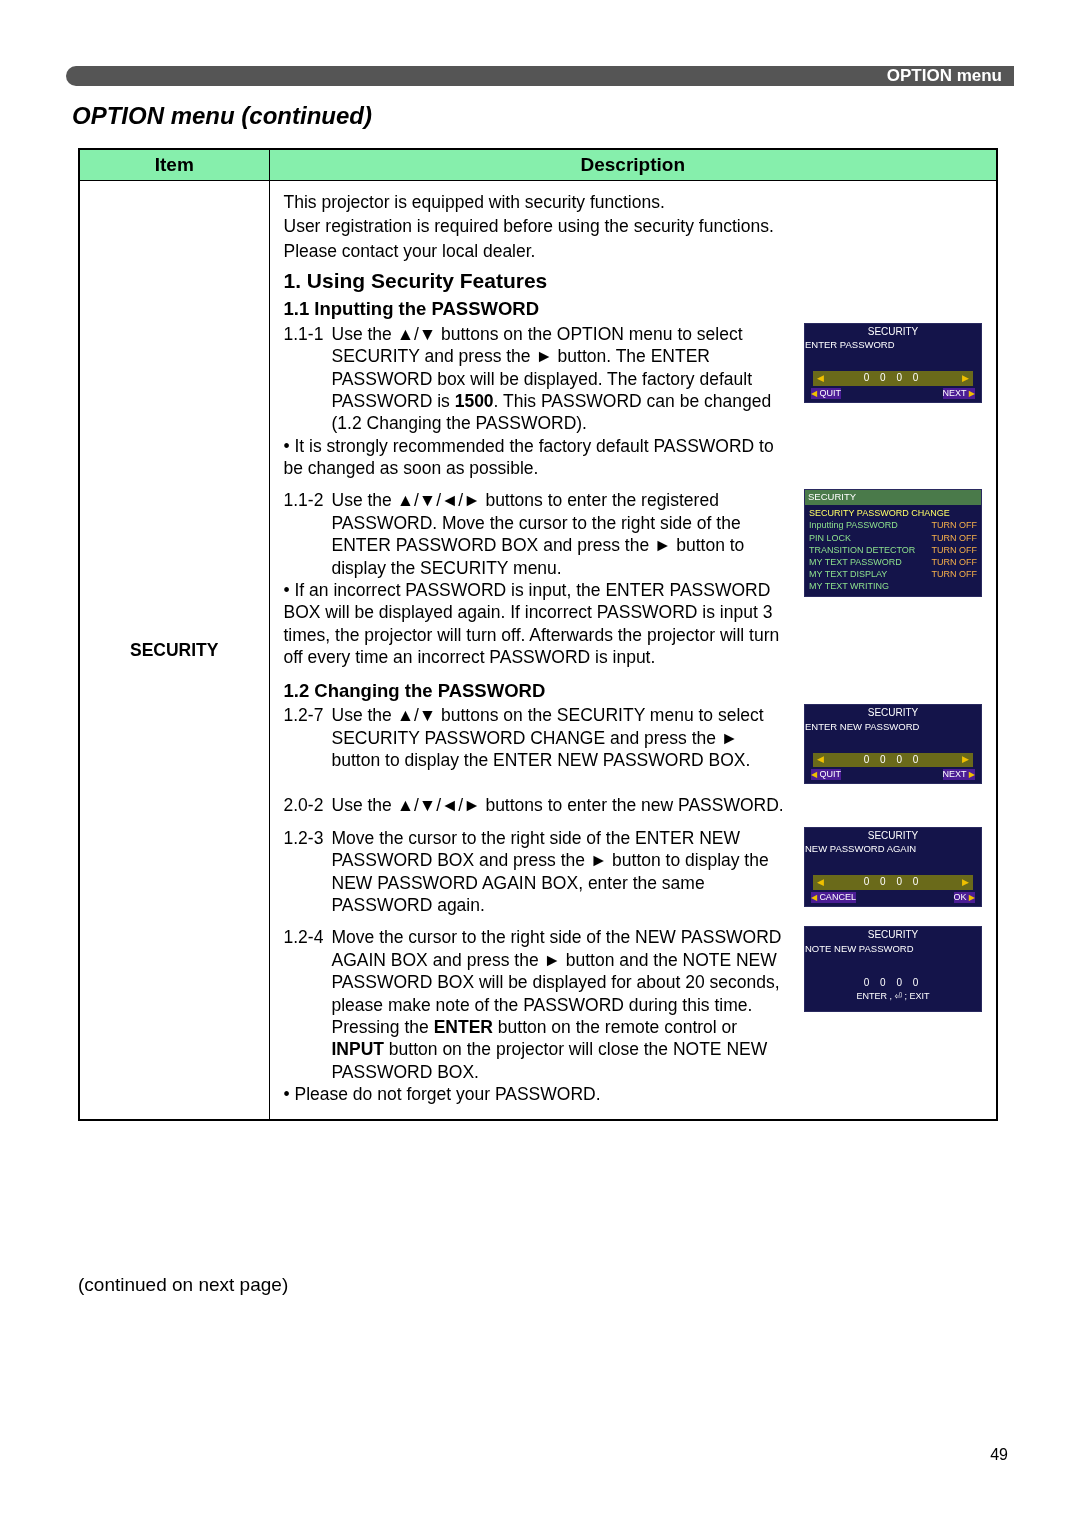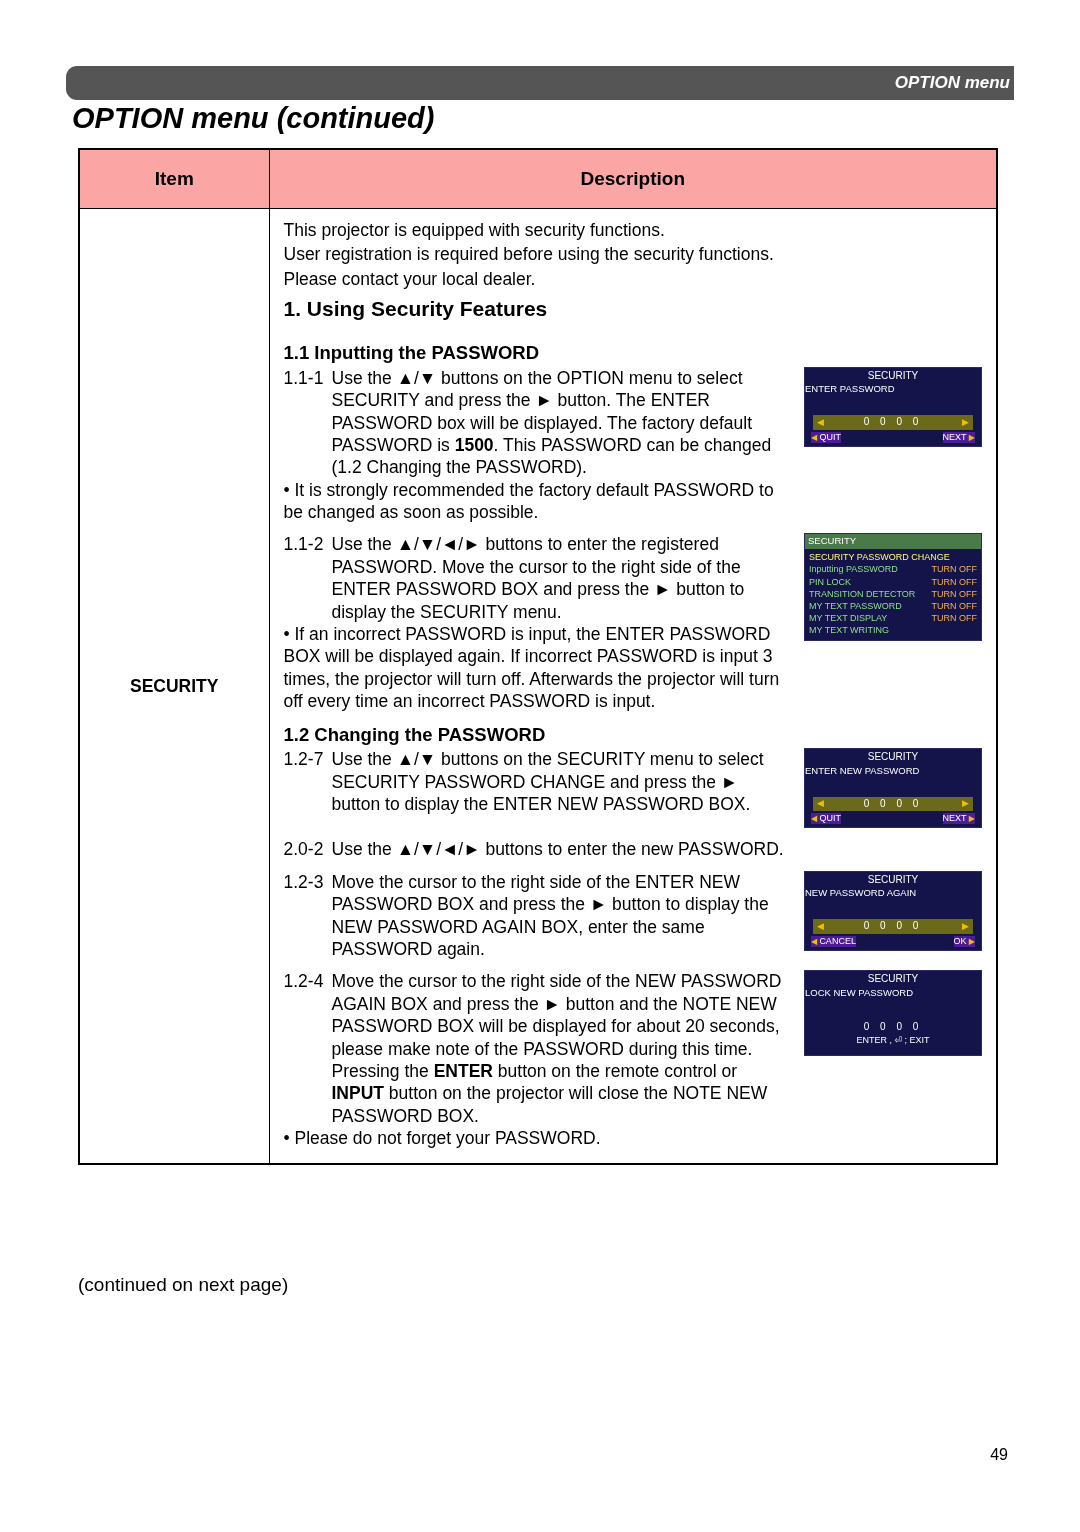--- a/index.html
+++ b/index.html
@@ -10,73 +10,72 @@
     height: 1532px;
     position: relative;
     font-size: 18px;
     color: #000;
   }
   .header-bar {
     position: absolute;
     top: 66px;
     left: 66px;
     right: 66px;
-    height: 34px;
+    height: 20px;
     background: #555;
     border-radius: 11px 0 0 11px;
     display: flex;
     justify-content: flex-end;
     align-items: center;
-    padding-right: 4px;
-    font-style: italic;
+    padding-right: 12px;
   }
   .header-bar span {
     color: #fff;
     font-weight: bold;
     font-size: 17px;
   }
   .section-title {
     position: absolute;
     top: 102px;
     left: 72px;
-    font-size: 29px;
+    font-size: 24px;
     font-weight: bold;
     font-style: italic;
   }
   .main-table {
     position: absolute;
     top: 148px;
     left: 78px;
     width: 920px;
     border-collapse: collapse;
     border: 2px solid #000;
   }
   .main-table th {
     border: 1.5px solid #000;
-    padding: 18px 8px;
+    padding: 4px 8px;
     font-weight: bold;
     font-size: 19px;
-    background: #fca5a5;
+    background: #86efac;
   }
   .main-table td {
     border: 1.5px solid #000;
     vertical-align: top;
     font-size: 17.5px;
     line-height: 1.28;
   }
   .item-cell {
     width: 190px;
     text-align: center;
     font-weight: bold;
     vertical-align: middle !important;
     font-size: 19px;
   }
   .desc-cell { padding: 10px 14px 12px 14px; }
   .desc-cell p { margin-bottom: 2px; }
-  .h1sec { font-weight: bold; font-size: 21px; margin-top: 6px; margin-bottom: 18px; }
+  .h1sec { font-weight: bold; font-size: 21px; margin-top: 6px; margin-bottom: 2px; }
   .h2sec { font-weight: bold; font-size: 18.5px; margin: 2px 0; }
   .row { display: flex; align-items: flex-start; gap: 14px; margin-bottom: 10px; }
   .txt { flex: 1; }
   .step { display: flex; }
   .step-num { width: 48px; flex-shrink: 0; }
   .step-body { flex: 1; }
   .note { }
 
   
   .osd {
@@ -332,21 +331,21 @@
             <div class="step">
               <div class="step-num">1.2-4</div>
               <div class="step-body">
                 <span>Move the cursor to the right side of the NEW PASSWORD AGAIN BOX and press the ► button and the NOTE NEW PASSWORD BOX will be displayed for about 20 seconds, please make note of the PASSWORD during this time. Pressing the </span><b>ENTER</b><span> button on the remote control or </span><b>INPUT</b><span> button on the projector will close the NOTE NEW PASSWORD BOX.</span>
               </div>
             </div>
             <div class="note">• Please do not forget your PASSWORD.</div>
           </div>
           <div class="osd">
             <div class="title">SECURITY</div>
-            <div class="sub">LOCK NEW PASSWORD</div>
+            <div class="sub">NOTE NEW PASSWORD</div>
             <div class="note-digits">0 0 0 0</div>
             <div class="note-foot">ENTER , ⏎ ; EXIT</div>
           </div>
         </div>
 
       </td>
     </tr>
   </tbody>
 </table>
 

